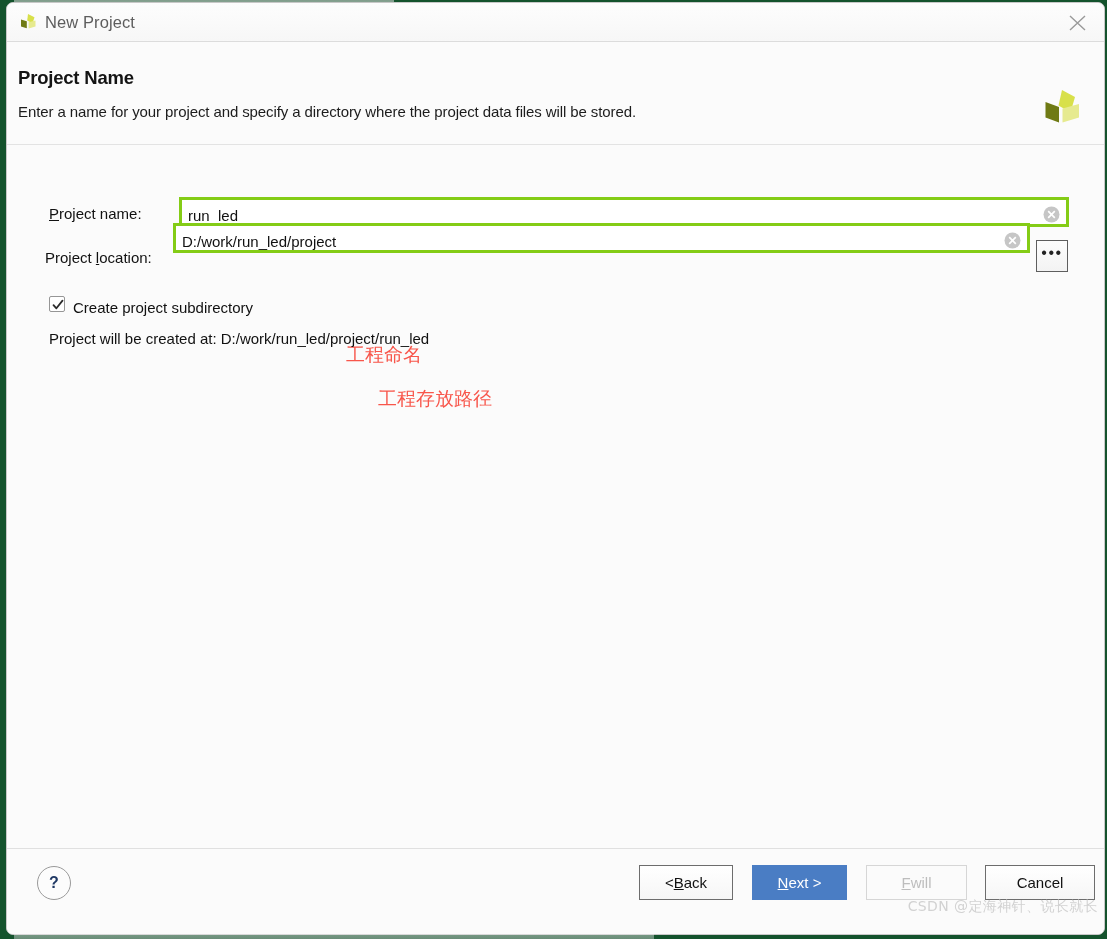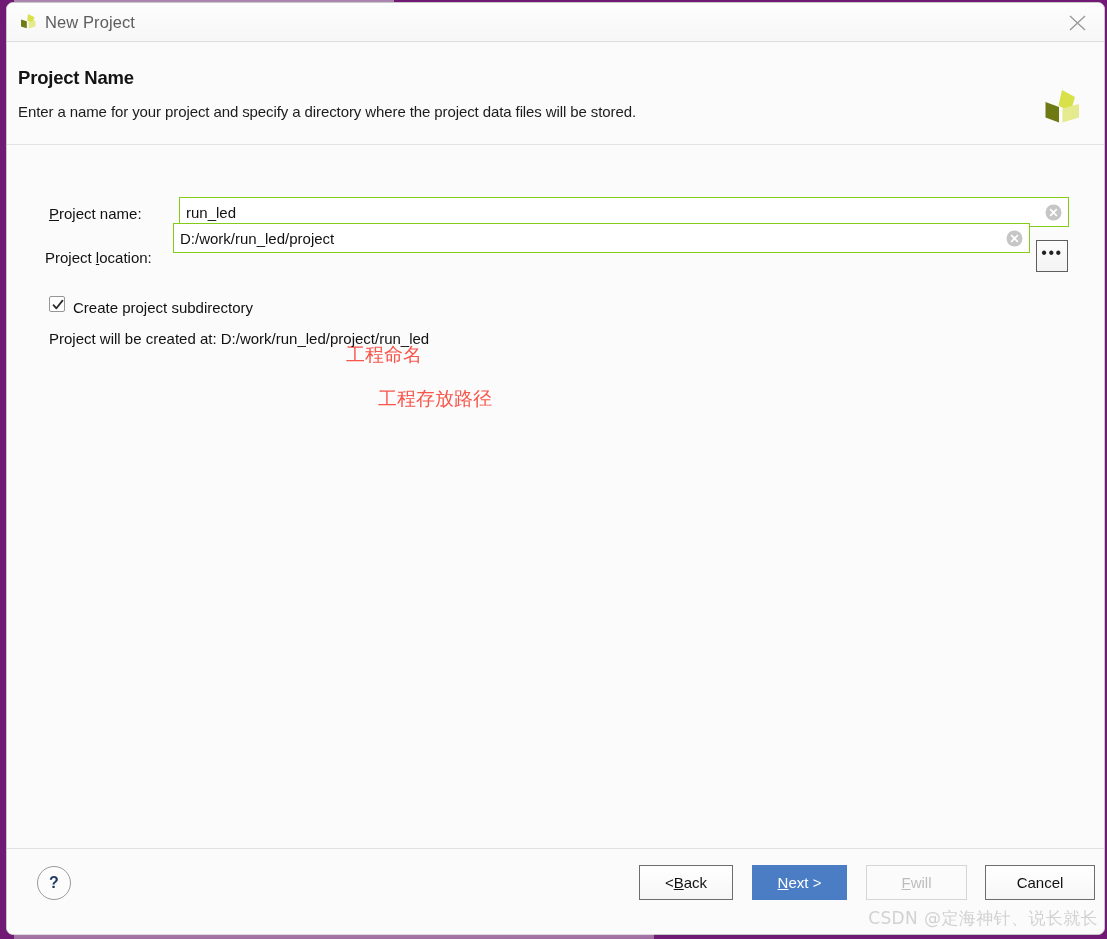--- a/index.html
+++ b/index.html
@@ -10,21 +10,21 @@
   body {
     font-family: "Liberation Sans", sans-serif;
     -webkit-font-smoothing: antialiased;
   }
 
   #app {
     position: relative;
     width: 1107px;
     height: 939px;
     overflow: hidden;
-    background: #701a75;
+    background: #14532d;
   }
 
   
   .window {
     position: absolute;
     left: 6px;
     top: 2px;
     width: 1099px;
     height: 933px;
     background: #fbfbfb;
@@ -122,24 +122,24 @@
     font-size: 15px;
     color: #111;
     white-space: nowrap;
   }
   .fld-label .u { text-decoration: underline; }
 
   .textfield {
     position: absolute;
     box-sizing: border-box;
     background: #ffffff;
-    border: 1px solid #84cc16;
+    border: 3px solid #84cc16;
     height: 30px;
     display: flex;
-    align-items: center;
+    align-items: flex-end;
   }
   .textfield .value {
     font-size: 15px;
     color: #111;
     padding-left: 6px;
     white-space: nowrap;
   }
   .clear-icon {
     position: absolute;
     right: 6px;
@@ -252,22 +252,22 @@
     color: #bdbdbd;
     border: 1px solid #d6d6d6;
     background: #fbfbfb;
     cursor: default;
   }
 
   
   .watermark {
     position: absolute;
     right: 9px;
-    bottom: 9px;
-    font-size: 17px;
+    bottom: 23px;
+    font-size: 14px;
     color: #d2d2d2;
     white-space: nowrap;
     font-family: "DejaVu Sans", sans-serif;
     letter-spacing: 0.4px;
   }
 
   
   .edge-top {
     position: absolute;
     left: 14px; top: 0px;

